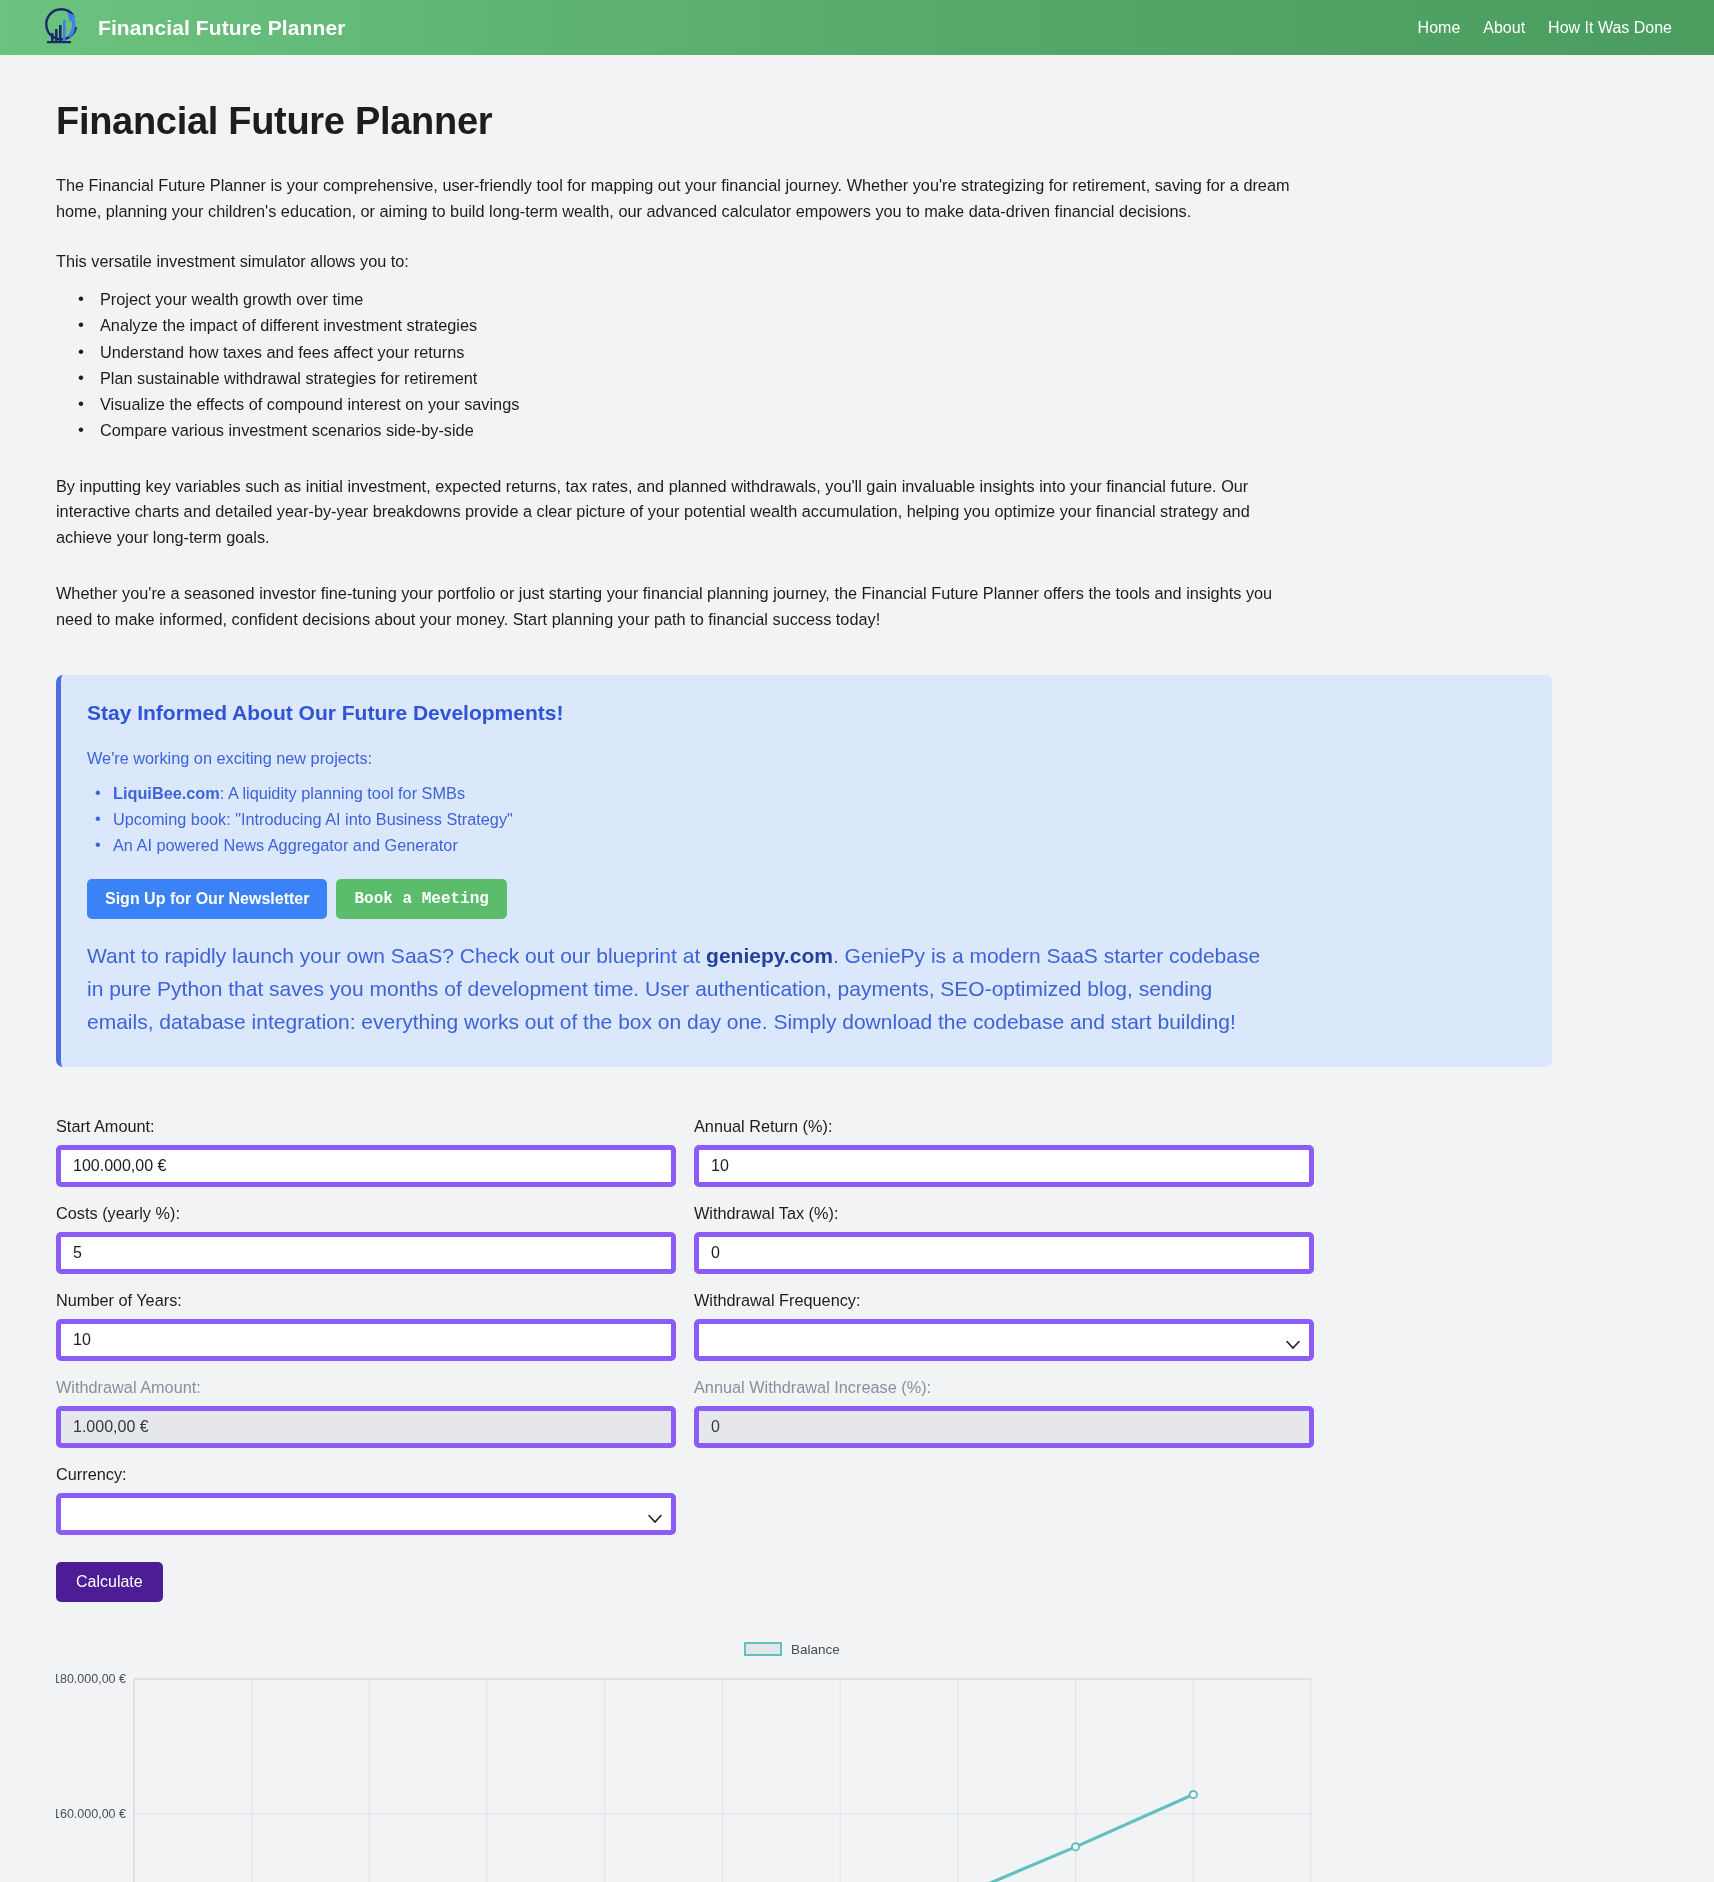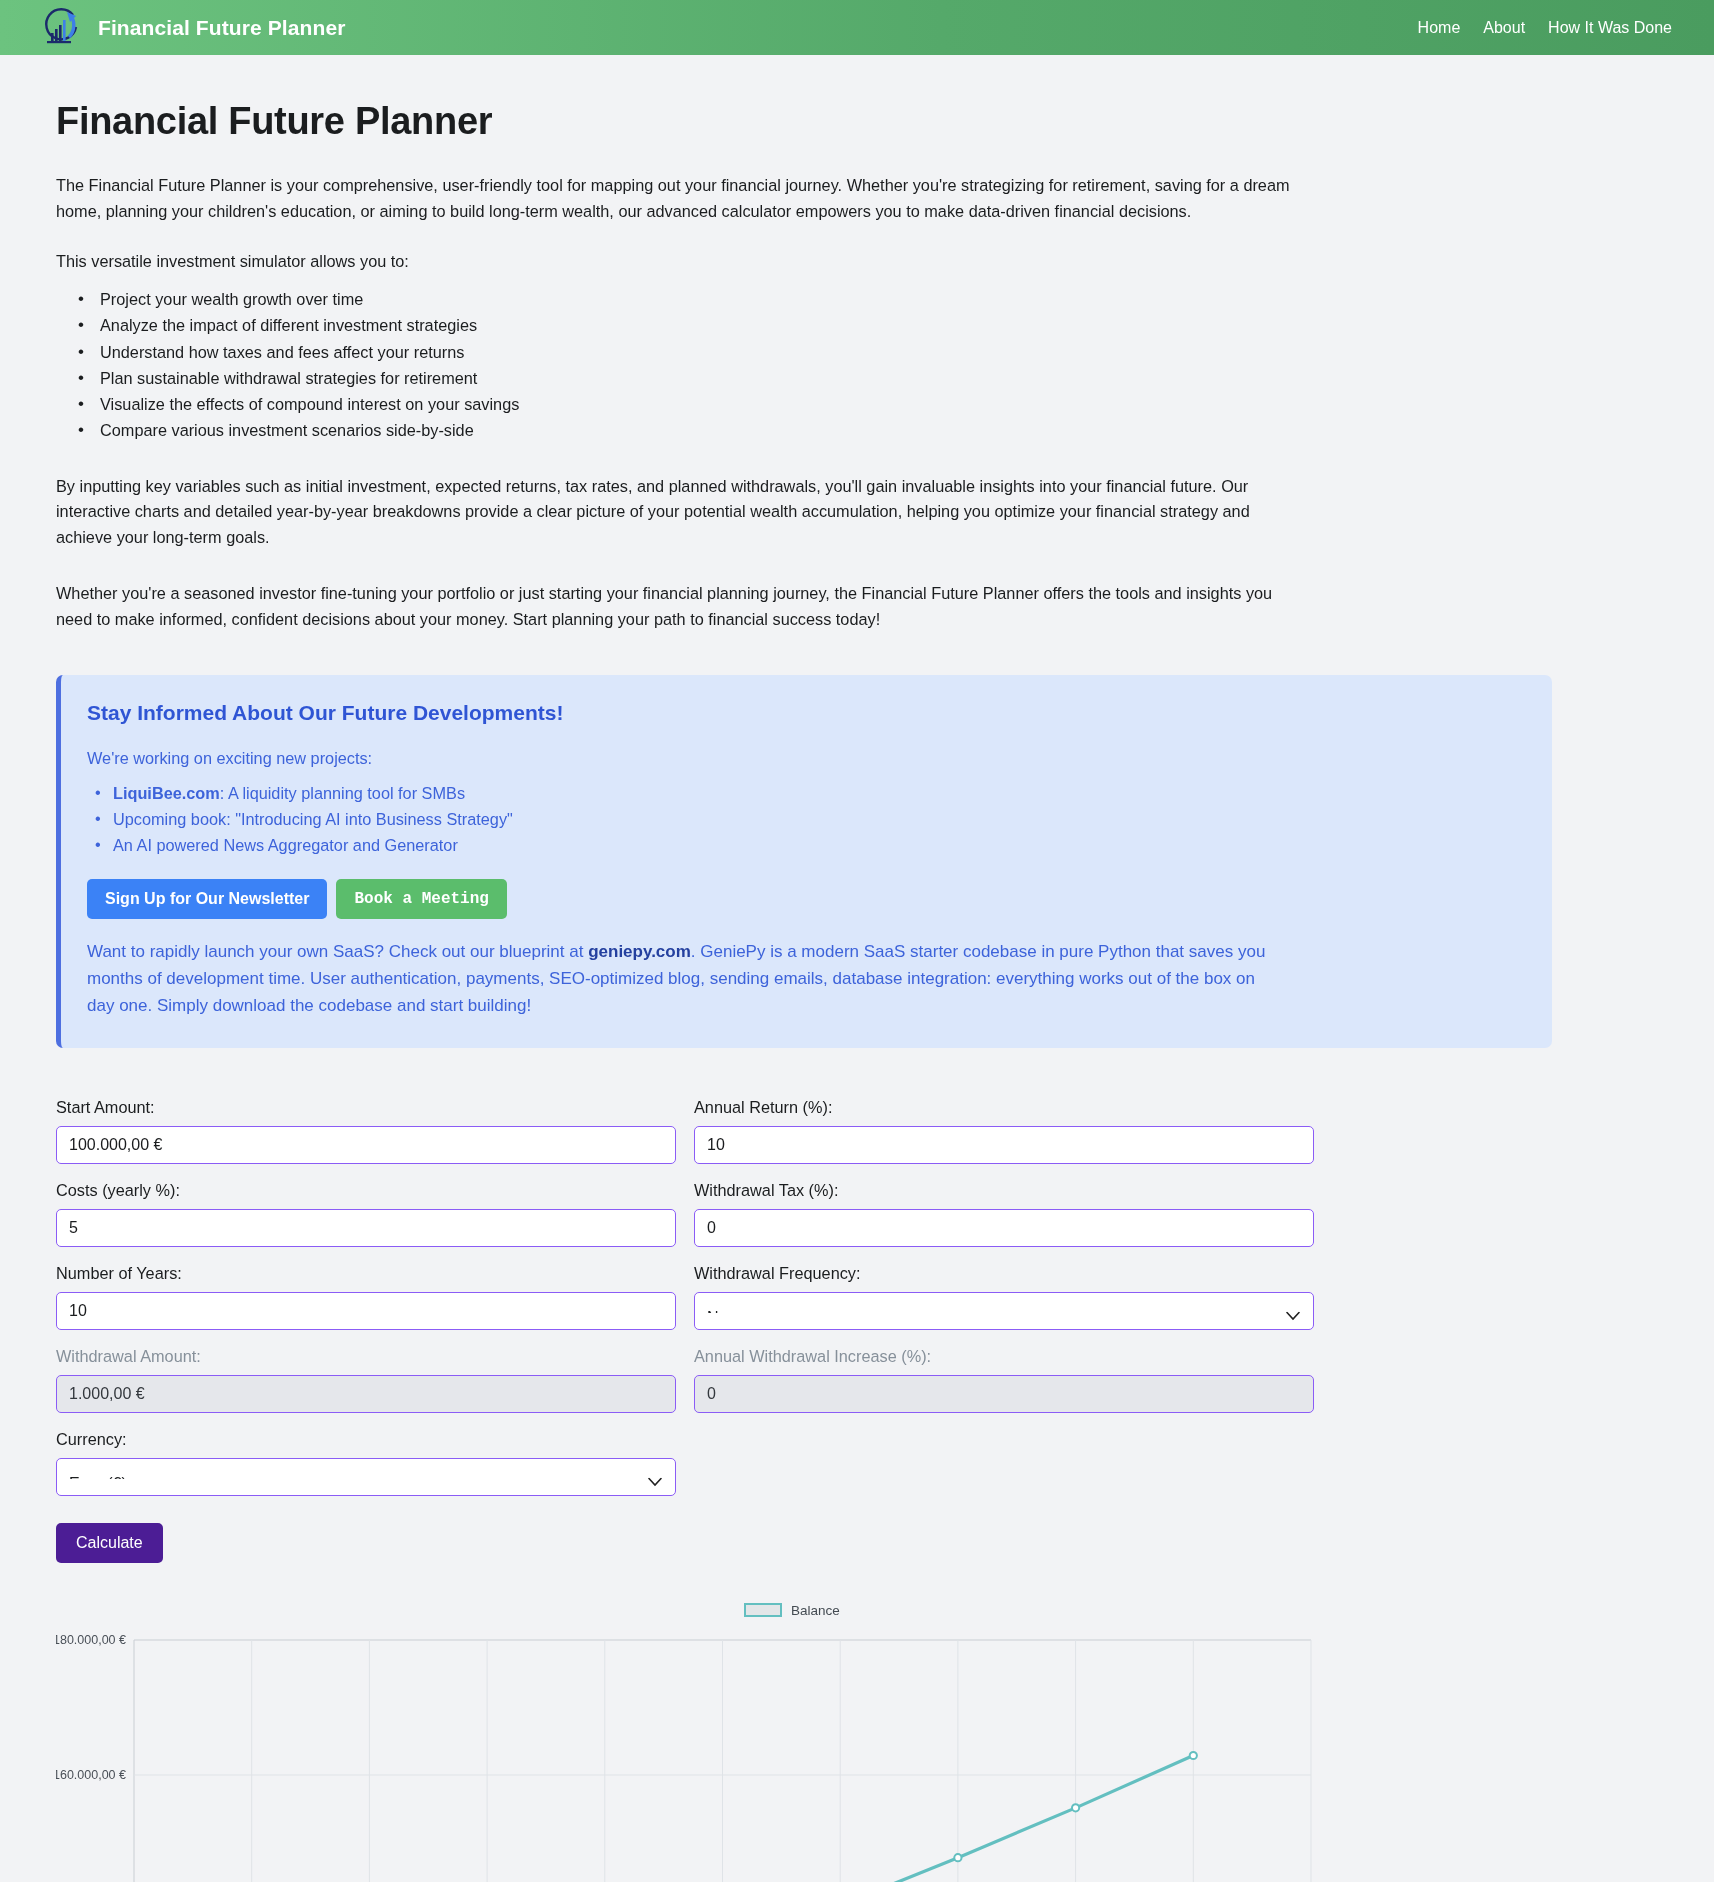--- a/index.html
+++ b/index.html
@@ -143,21 +143,21 @@
     border: none;
     border-radius: 5px;
     font-family: Liberation Mono, monospace;
     font-size: 16px;
     font-weight: bold;
     padding: 11px 18px;
     cursor: pointer;
   }
   .alert-foot {
     color: #3d63da;
-    font-size: 17px;
+    font-size: 21px;
     line-height: 1.58;
     margin: 20px 0 0 0;
     max-width: 1180px;
   }
   .alert-foot b { font-weight: bold; color: #24409f; }
 
   
   .form-grid {
     margin-top: 50px;
     display: grid;
@@ -171,21 +171,21 @@
     display: block;
     font-size: 16.3px;
     margin-bottom: 9px;
     color: #1b1d1f;
   }
   .field-label.muted { color: #86909a; }
   .field input,
   .field select {
     width: 100%;
     height: 38px;
-    border: 1px solid #8b5cf6;
+    border: 5px solid #8b5cf6;
     border-radius: 5px;
     background: #ffffff;
     font-family: "Liberation Sans", sans-serif;
     font-size: 16px;
     color: #1b1d1f;
     padding: 16px 12px;
     outline: none;
   }
   .field input[readonly] {
     background: #e5e7eb;

